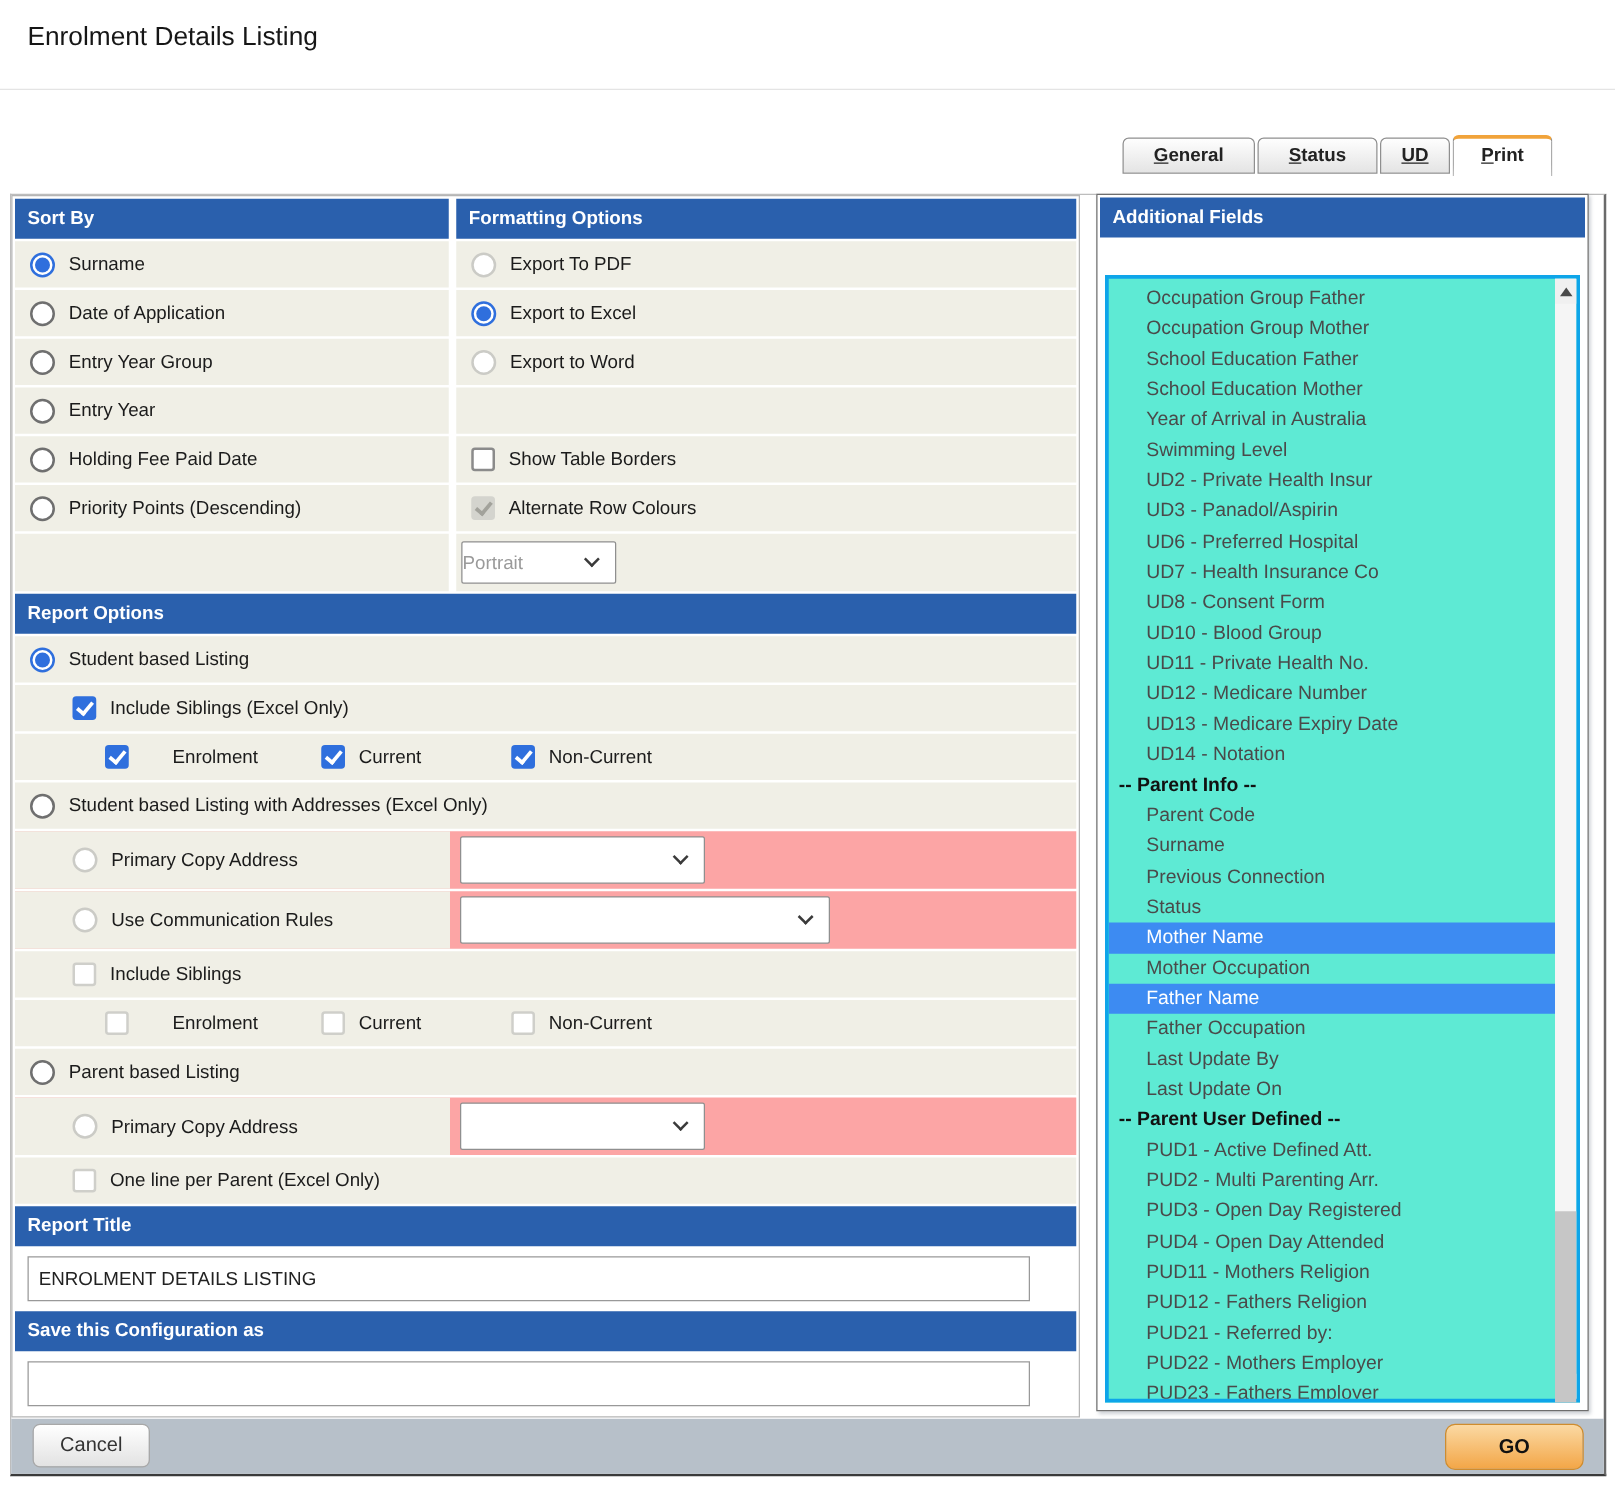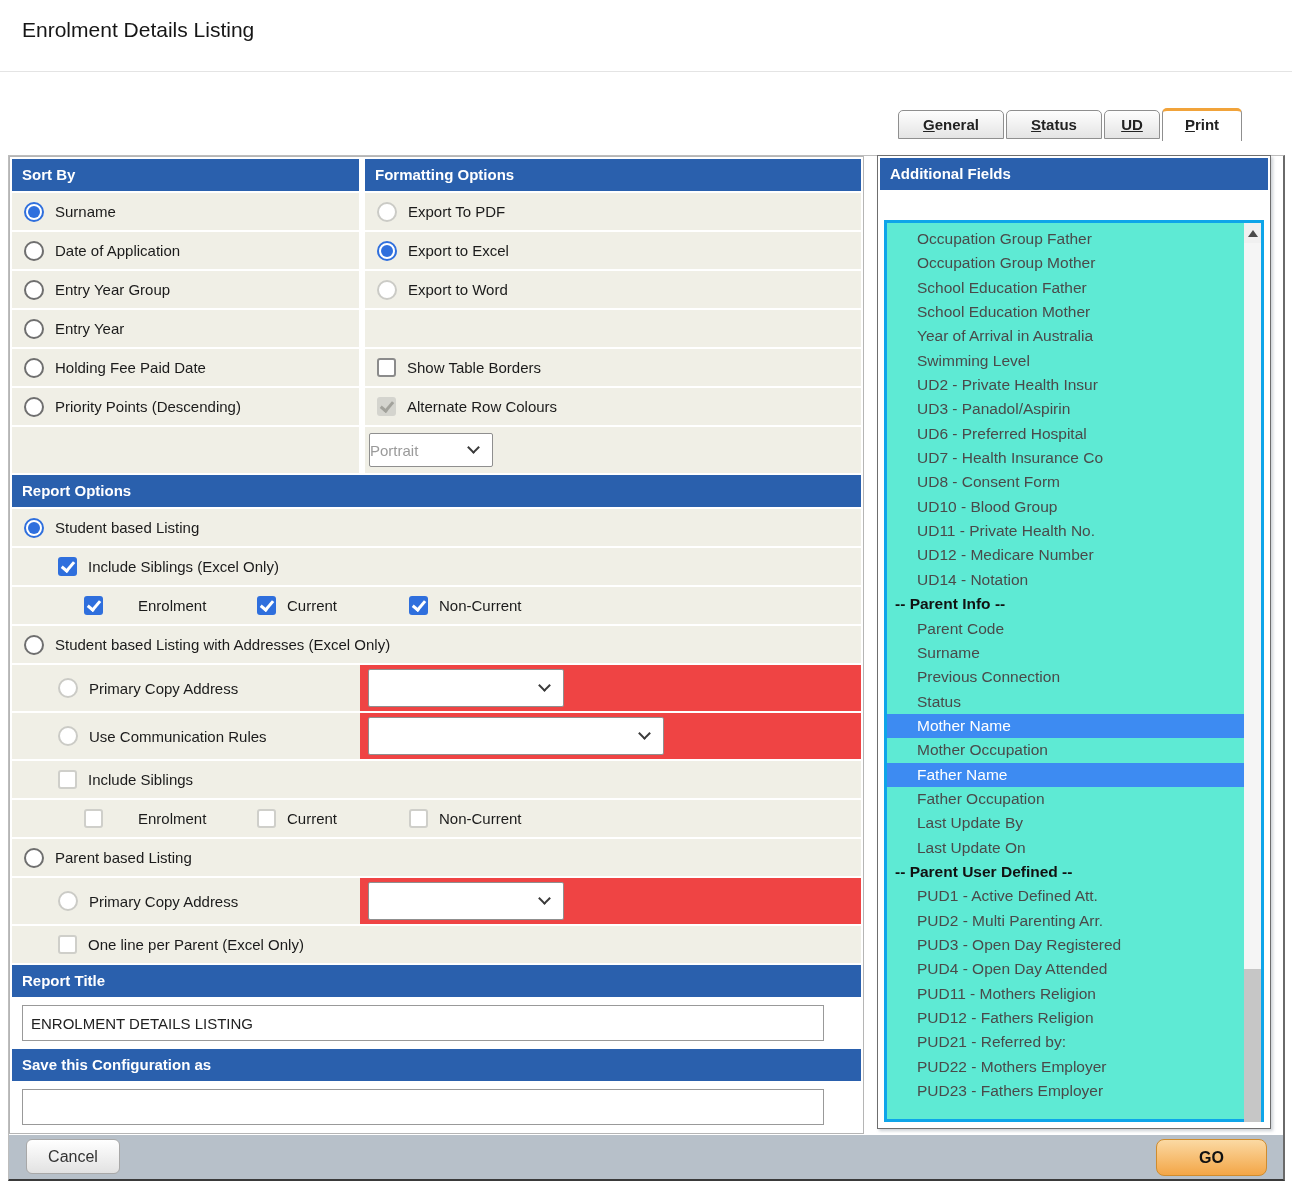--- a/index.html
+++ b/index.html
@@ -25,21 +25,21 @@
 
   
   .left-table { position:absolute; left:0; top:0; width:855px; border:1px solid #b5b5b5; background:#fff; padding:2px; }
   .hdr { background:var(--blue,#2a60ad); color:#fff; font-weight:bold; font-size:15px; height:32px; line-height:32px;
          padding-left:10px; margin-top:2px; }
   .hdr.first { margin-top:0; }
   .cols { display:flex; gap:6px; }
   .col-left { width:347px; } .col-right { flex:1; }
   .row { background:var(--row,#f0efe6); height:37px; margin-top:2px; display:flex; align-items:center; }
   .row.tall { height:46px; }
-  .ddrow { height:46px; margin-top:2px; display:flex; background:#ef4444; align-items:center; }
+  .ddrow { height:46px; margin-top:2px; display:flex; background:#fca5a5; align-items:center; }
   .ddrow .cell { width:348px; background:var(--row,#f0efe6); height:100%; display:flex; align-items:center; }
   .input-row { height:48px; margin-top:2px; background:#fff; display:flex; align-items:center; }
   .text-input { width:802px; height:36px; margin-left:10px; border:1px solid #999; font-family:inherit;
                 font-size:15px; color:#222; padding-left:8px; background:#fff; }
 
   
   .radio { width:20px; height:20px; border-radius:50%; border:2px solid #6f6f6f; background:#fff; position:relative; flex-shrink:0; }
   .radio.checked { border-color:var(--cbblue,#2f6fdd); }
   .radio.checked::after { content:""; position:absolute; inset:2px; border-radius:50%; background:var(--cbblue,#2f6fdd); }
   .radio.disabled { border-color:#cbcbc6; }
@@ -267,20 +267,21 @@
           <div class="af-item">Year of Arrival in Australia</div>
           <div class="af-item">Swimming Level</div>
           <div class="af-item">UD2 - Private Health Insur</div>
           <div class="af-item">UD3 - Panadol/Aspirin</div>
           <div class="af-item">UD6 - Preferred Hospital</div>
           <div class="af-item">UD7 - Health Insurance Co</div>
           <div class="af-item">UD8 - Consent Form</div>
           <div class="af-item">UD10 - Blood Group</div>
           <div class="af-item">UD11 - Private Health No.</div>
           <div class="af-item">UD12 - Medicare Number</div>
+          <div class="af-item">UD13 - Medicare Expiry Date</div>
           <div class="af-item">UD14 - Notation</div>
           <div class="af-item af-hdr-item">-- Parent Info --</div>
           <div class="af-item">Parent Code</div>
           <div class="af-item">Surname</div>
           <div class="af-item">Previous Connection</div>
           <div class="af-item">Status</div>
           <div class="af-item af-sel">Mother Name</div>
           <div class="af-item">Mother Occupation</div>
           <div class="af-item af-sel">Father Name</div>
           <div class="af-item">Father Occupation</div>

